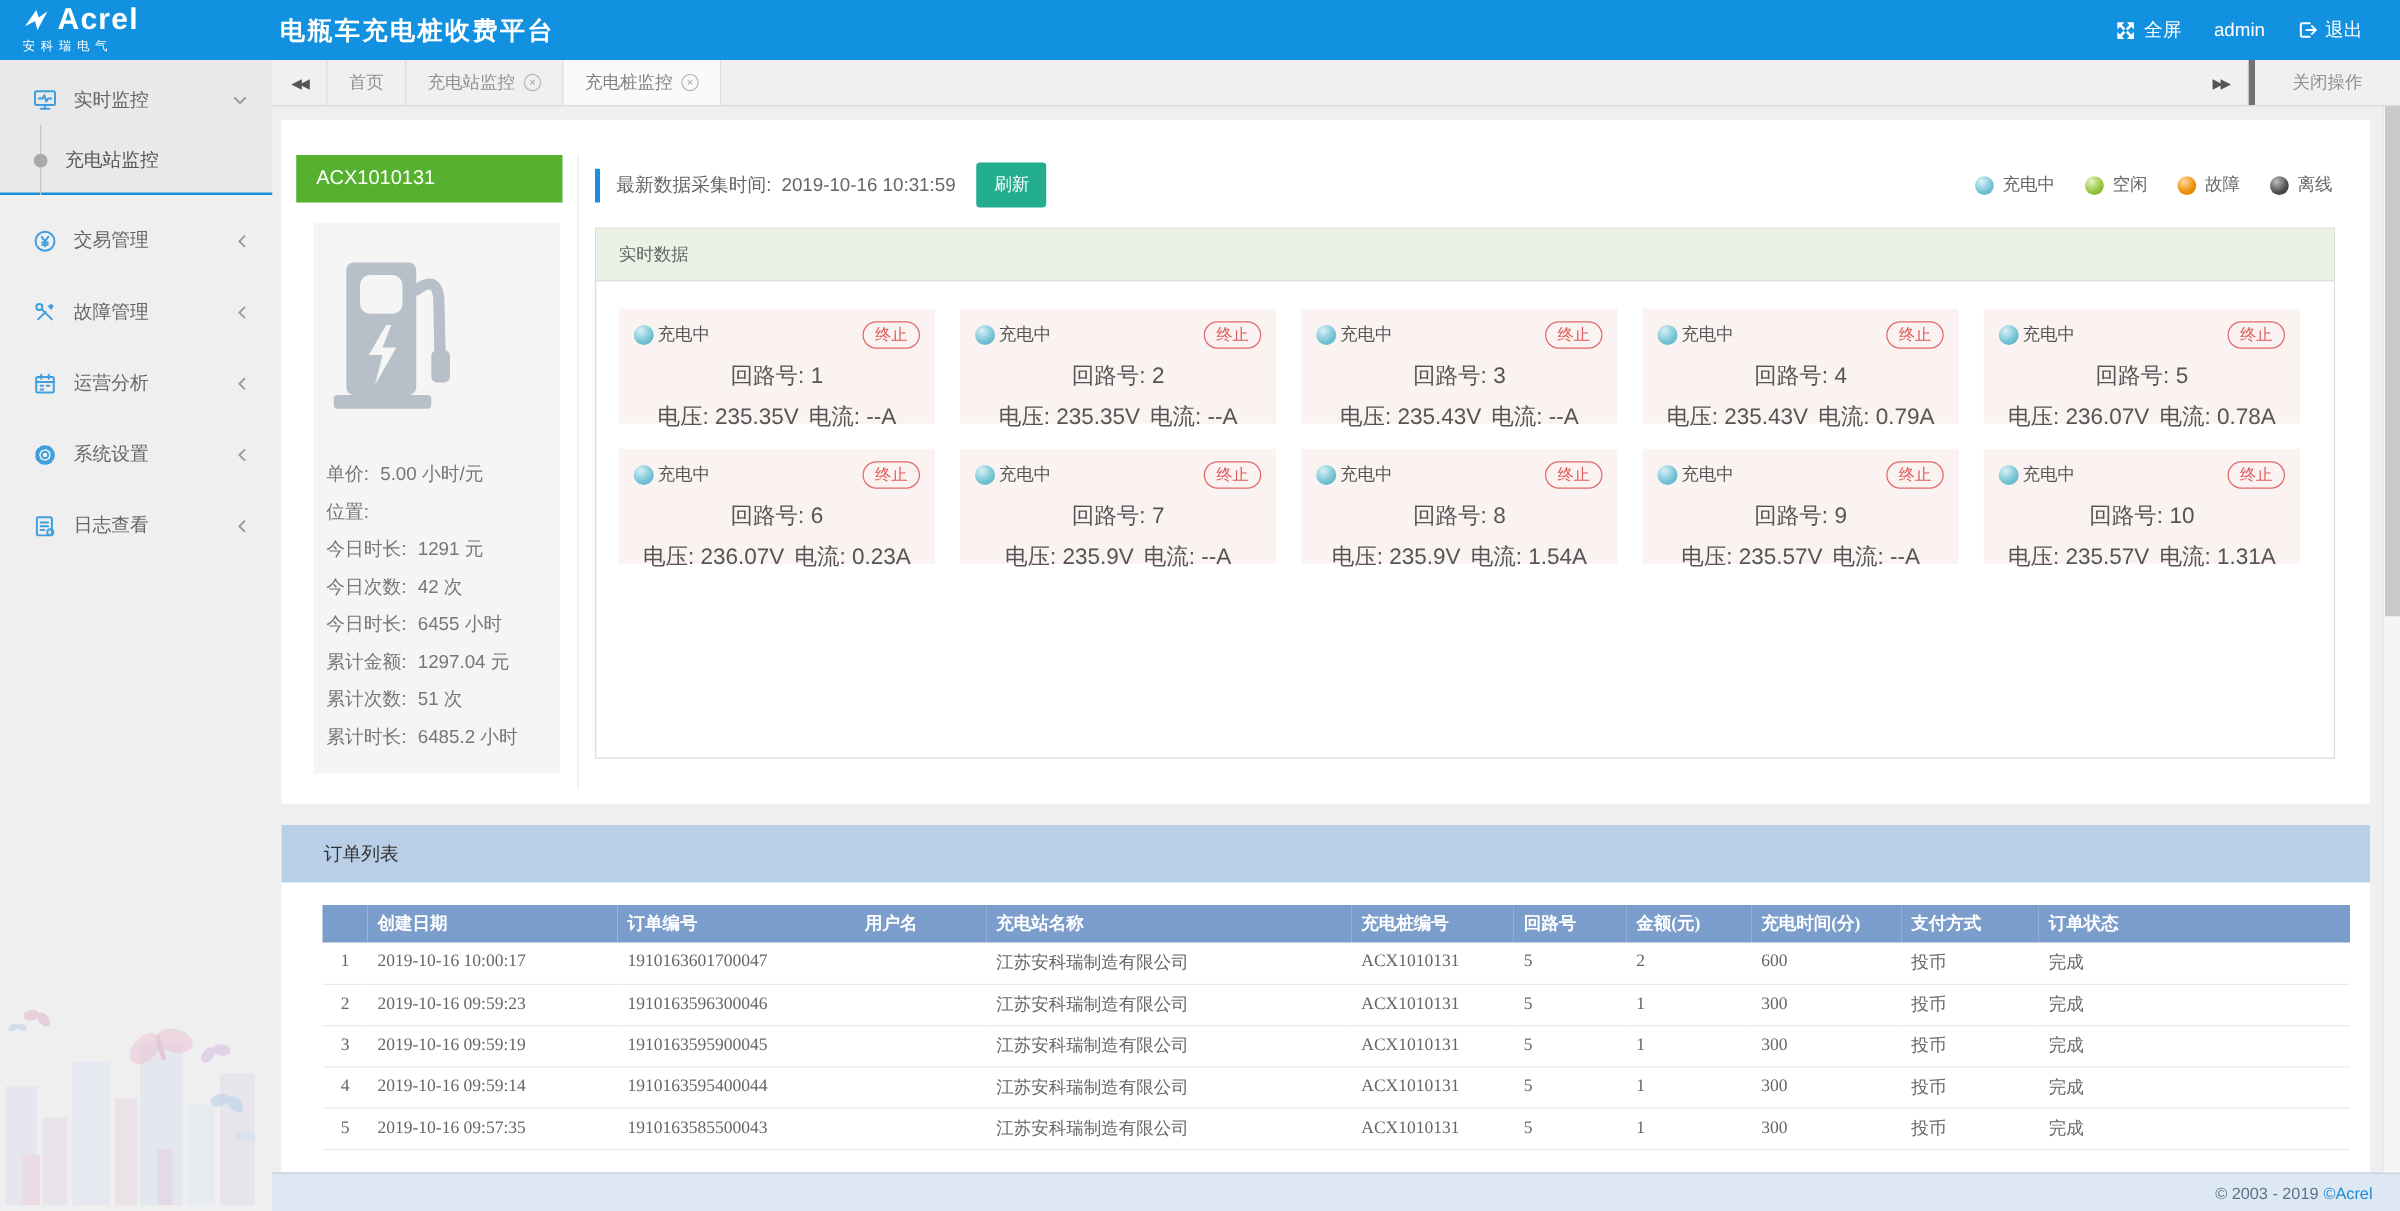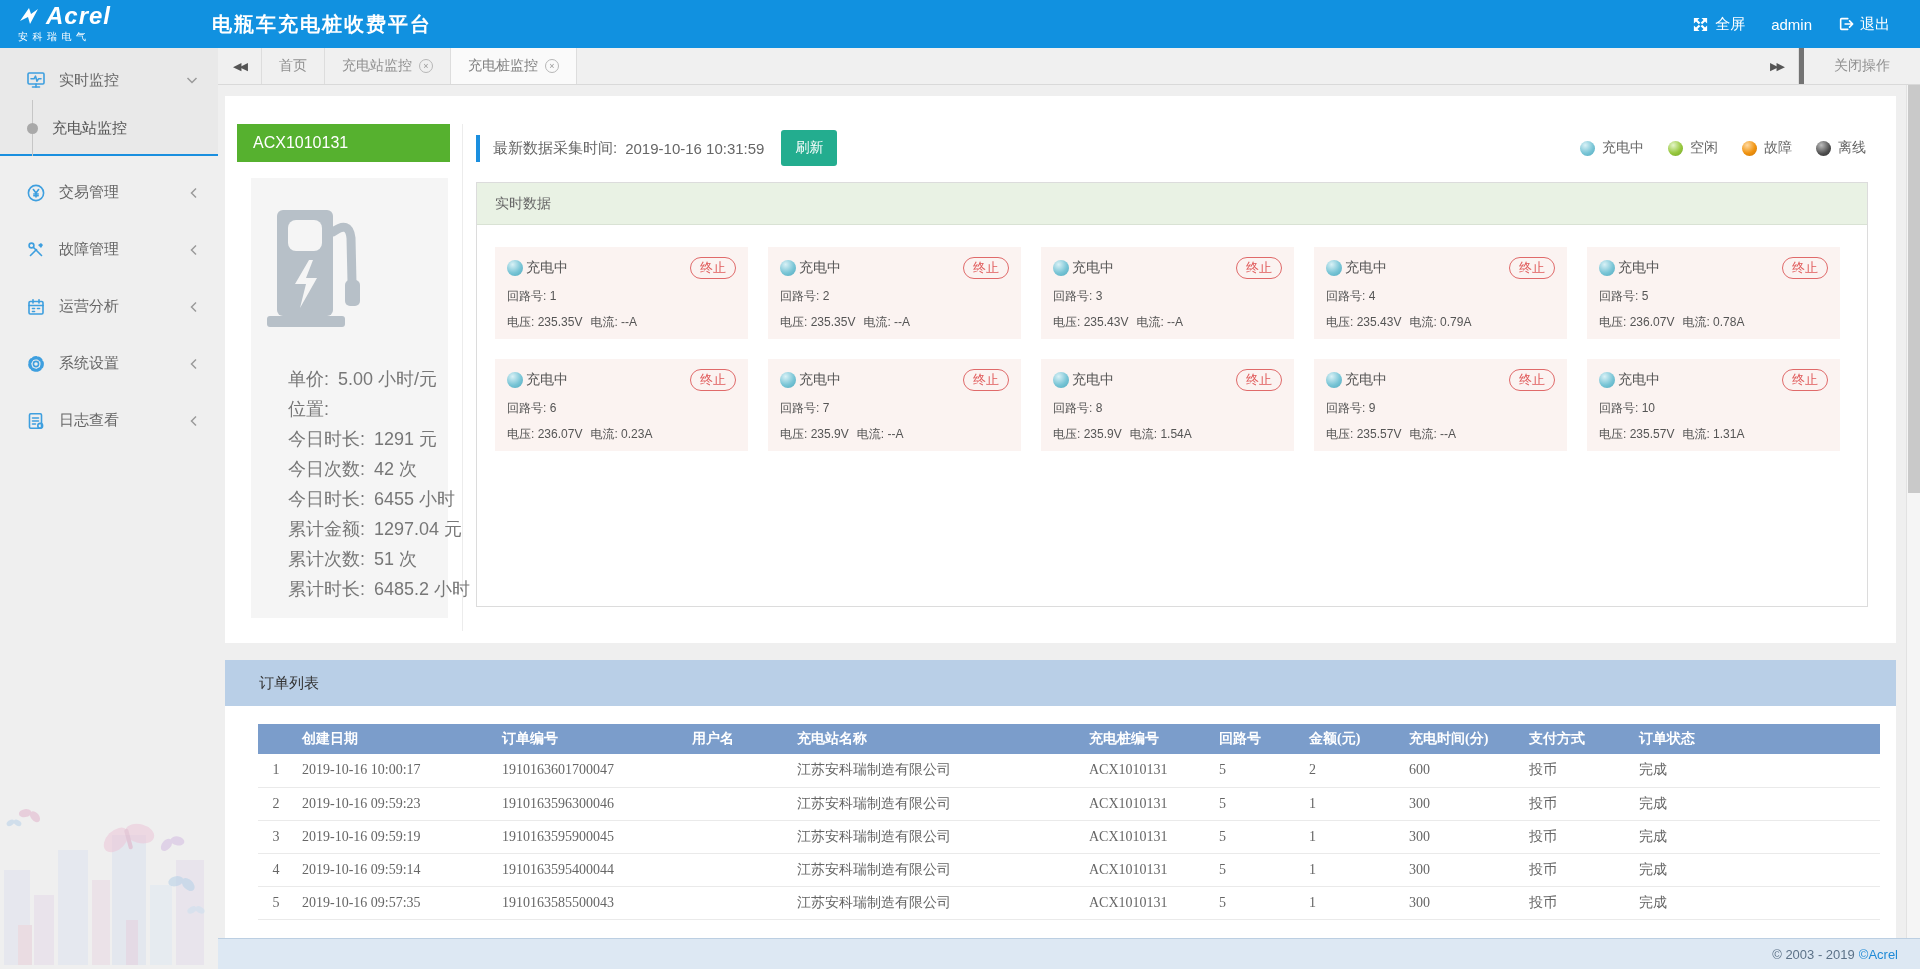--- a/index.html
+++ b/index.html
@@ -3,23 +3,23 @@
 <meta charset="utf-8">
 <style>
   * { margin:0; padding:0; box-sizing:border-box; }
   html,body { width:1920px; height:969px; overflow:hidden; }
   body { font-family:"Liberation Sans","DejaVu Sans",sans-serif; background:#efefef; color:#666; }
 
   
   .app-header { height:48px; background:#1191e0; display:flex; align-items:center; padding:0 22px 0 18px; color:#fff; }
   .logo { display:flex; flex-direction:column; justify-content:center; width:190px; }
   .logo-row { display:flex; align-items:center; gap:6px; }
-  .logo-word { font-size:24px; font-weight:bold; font-style:italic; letter-spacing:1px; line-height:1; }
+  .logo-word { font-size:24px; font-weight:bold; letter-spacing:1px; line-height:1; }
   .logo-sub { font-size:10px; letter-spacing:4.5px; margin-top:2px; }
-  .app-title { font-size:20px; font-weight:bold; letter-spacing:2px; margin-left:4px; }
+  .app-title { font-size:20px; font-weight:bold; letter-spacing:2px; margin-left:16px; }
   .header-right { margin-left:auto; display:flex; align-items:center; gap:10px; font-size:15px; }
   .hr-item { display:flex; align-items:center; gap:6px; padding:0 8px; cursor:pointer; }
 
   
   .layout { display:flex; height:921px; }
 
   
   .sidebar { width:218px; background:#efefef; position:relative; flex-shrink:0; overflow:hidden; }
   .menu-group-active { background:#e9e9e9; border-bottom:2px solid #1a8fdf; padding:8px 0 2px; }
   .menu-item { height:48px; display:flex; align-items:center; padding:0 20px 0 26px; font-size:15px; color:#666; cursor:pointer; }
@@ -48,21 +48,21 @@
   
   .content { flex:1; padding:11px 24px 0 7px; overflow:hidden; }
   .panel { background:#fff; }
   .panel1 { height:547px; display:flex; padding:28px 12px 12px; margin-bottom:17px; }
 
   
   .pile-col { width:226px; border-right:1px solid #ececec; flex-shrink:0; }
   .pile-header { height:38px; background:#56b12f; color:#fff; font-size:16px; display:flex; align-items:center; padding-left:16px; margin-right:12px; }
   .pile-body { background:#f5f5f5; margin:16px 14px 0 14px; padding:26px 10px 14px; }
   .pile-icon { display:block; margin:0 auto 24px; }
-  .stat-row { display:flex; font-size:18px; color:#777; line-height:30px; white-space:nowrap;margin-left:27px; }
+  .stat-row { display:flex; font-size:15px; color:#777; line-height:30px; white-space:nowrap; }
   .stat-row .lb { margin-right:9px; }
 
   
   .right-col { flex:1; min-width:0; padding-left:13px; }
   .time-row { display:flex; align-items:center; height:40px; margin-top:4px; }
   .time-accent { width:4px; height:27px; background:#1b8fdf; margin-right:13px; }
   .time-label, .time-value { font-size:15px; color:#666; }
   .time-value { margin-left:8px; }
   .refresh-btn { margin-left:17px; background:#23ad8f; color:#fff; border:none; border-radius:3px; font-size:14px; padding:9px 14px; cursor:pointer; }
   .legend { margin-left:auto; display:flex; align-items:center; gap:24px; padding-right:18px; font-size:14px; color:#666; }
@@ -74,21 +74,21 @@
   .dot-offline  { background:radial-gradient(circle at 35% 28%, #bdbdbd, #4d4d4d 60%, #2e2e2e); }
 
   .rt-section { border:1px solid #dcdcdc; margin-top:14px; margin-right:16px; height:425px; }
   .rt-header { height:42px; background:#e9f2e4; border-bottom:1px solid #d9e2d4; display:flex; align-items:center; padding-left:18px; font-size:14px; color:#666; }
   .rt-body { padding:22px 18px; display:flex; flex-wrap:wrap; gap:20px; align-content:flex-start; }
   .card { width:253px; height:92px; background:#fbf3f1; padding:10px 12px; }
   .card-top { display:flex; align-items:center; }
   .card-top .dot { width:16px; height:16px; }
   .card-status { font-size:14px; color:#555; margin-left:3px; }
   .terminate { margin-left:auto; background:transparent; border:1px solid #e06a6a; color:#e05b5b; border-radius:11px; font-size:13px; padding:1px 9px; cursor:pointer; }
-  .card-line { text-align:left; font-size:12px; color:#555; margin-top:9px; white-space:nowrap; }
+  .card-line { text-align:center; font-size:18px; color:#555; margin-top:9px; white-space:nowrap; }
   .card-line .sep { display:inline-block; width:8px; }
 
   
   .orders-panel { height:278px; overflow:hidden; }
   .orders-header { height:46px; background:#b9cfe7; display:flex; align-items:center; padding-left:34px; font-size:15px; color:#333; }
   .orders-body { padding:18px 16px 0 33px; }
   table { width:100%; border-collapse:collapse; table-layout:fixed; font-size:14px; color:#666;font-family:Liberation Serif, serif; }
   thead th { background:#7b9dcb; color:#fff; font-weight:bold; height:30px; text-align:left; padding:0 8px; font-size:14px; white-space:nowrap; }
   tbody td { height:33px; border-bottom:1px solid #eaeaea; padding:0 8px; white-space:nowrap; overflow:hidden; }
   td.idx, th.idx { text-align:center; padding:0 2px; }

